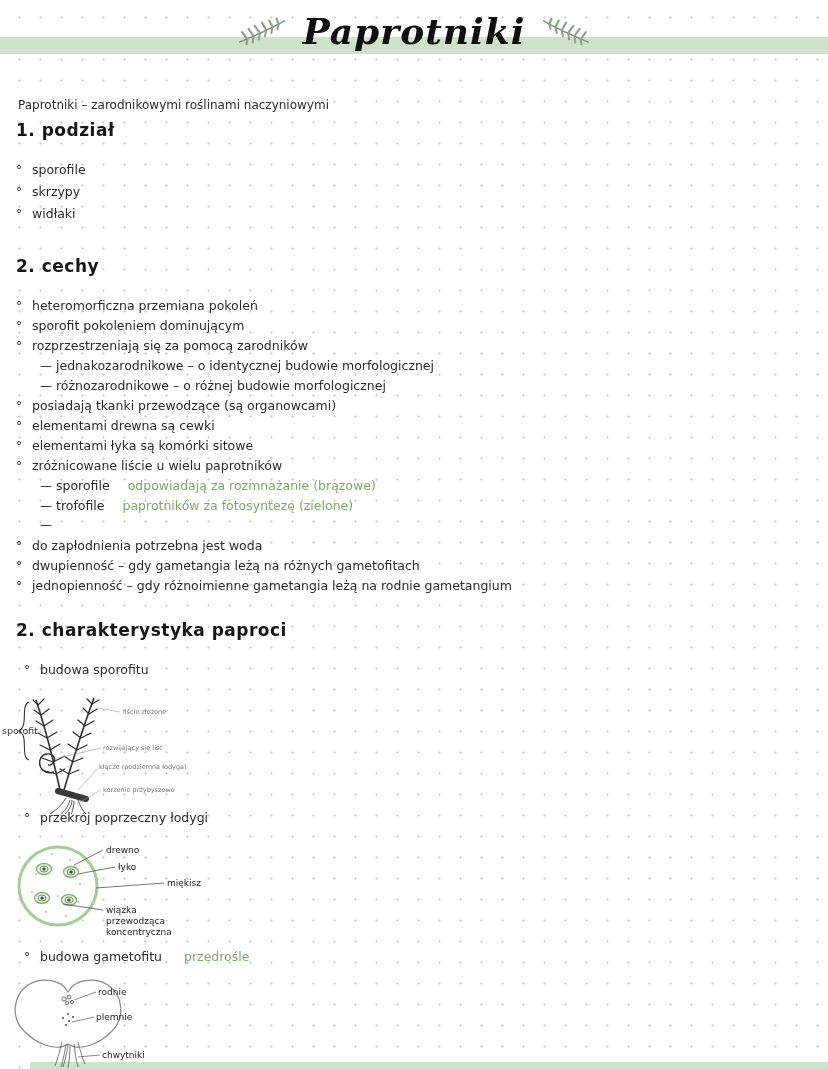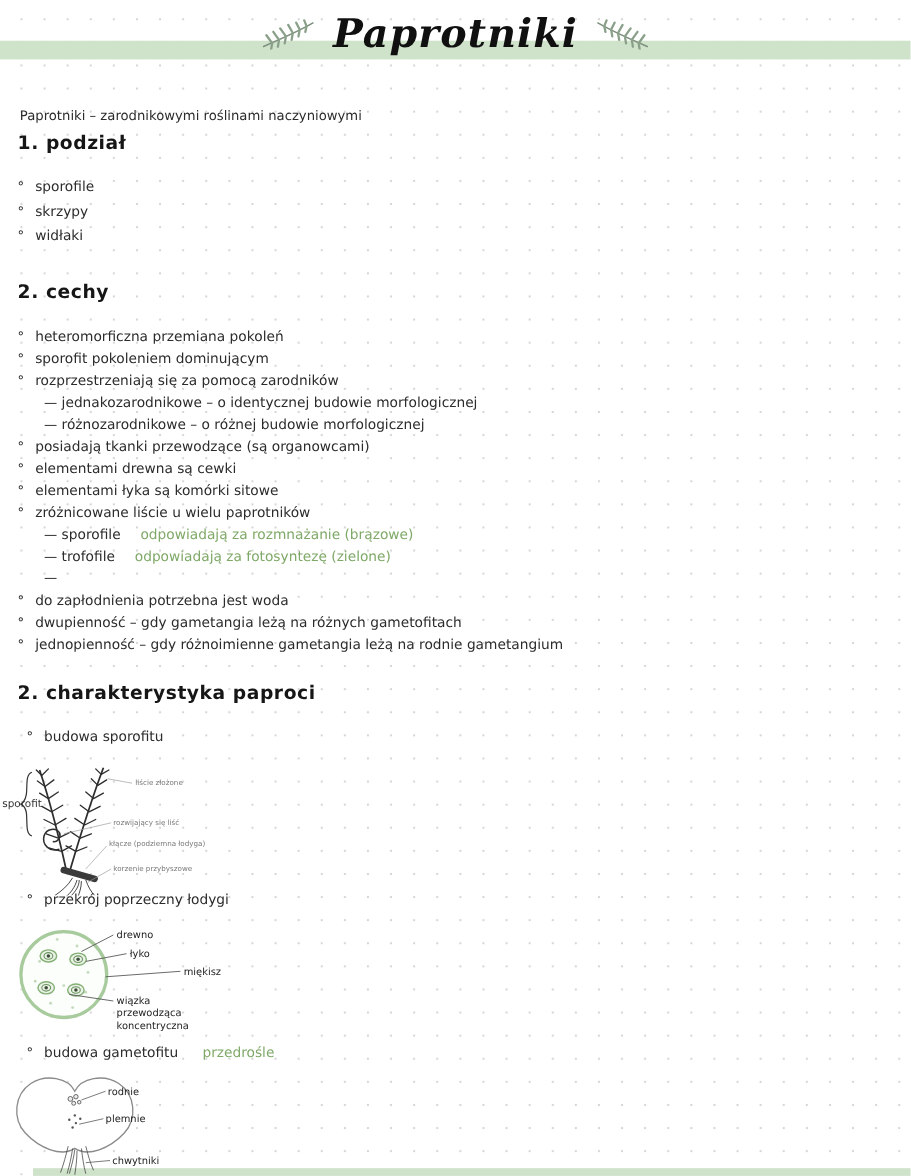--- a/index.html
+++ b/index.html
@@ -121,21 +121,21 @@
       <div class="li">
           <span class="mk">°</span>
           <span class="txt">zróżnicowane liście u wielu paprotników</span>
         </div>
       <div class="li sub">
           <span class="mk">—</span>
           <span class="txt"><span>sporofile</span><span class="gr">odpowiadają za rozmnażanie (brązowe)</span></span>
         </div>
       <div class="li sub">
           <span class="mk">—</span>
-          <span class="txt"><span>trofofile</span><span class="gr">odpowiadają za fotosyntezę (zielone)</span></span>
+          <span class="txt"><span>trofofile</span><span class="gr">paprotników za fotosyntezę (zielone)</span></span>
         </div>
       <div class="li sub">
           <span class="mk">—</span>
         </div>
       <div class="li">
           <span class="mk">°</span>
           <span class="txt">do zapłodnienia potrzebna jest woda</span>
         </div>
       <div class="li">
           <span class="mk">°</span>

